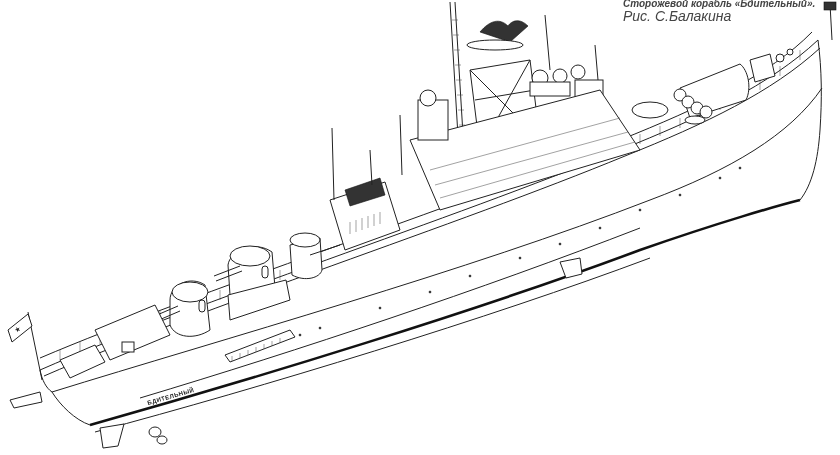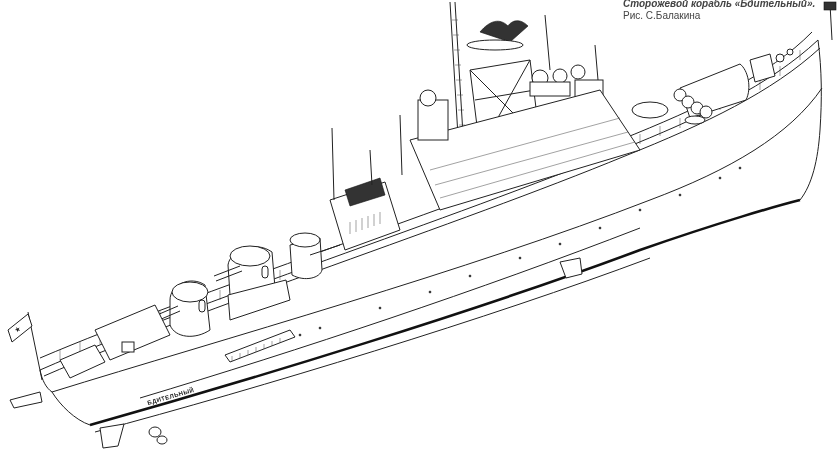--- a/index.html
+++ b/index.html
@@ -1,19 +1,19 @@
 <!DOCTYPE html>
 <html><head>
 <meta charset="utf-8">
 <style>
   html,body{margin:0;padding:0;background:#fff;}
   body{width:840px;height:455px;position:relative;overflow:hidden;font-family:"Liberation Sans",sans-serif;}
   .caption{position:absolute;left:623px;top:-2px;color:#444;}
   .caption .t1{font-size:10px;font-weight:bold;font-style:italic;display:block;line-height:12px;}
-  .caption .t2{font-size:10px;display:block;line-height:12px;}
+  .caption .t2{font-size:14px;font-style:italic;display:block;line-height:12px;}
   svg{position:absolute;left:0;top:0;}
   .ln{fill:none;stroke:#222;stroke-width:1;}
   .thk{fill:none;stroke:#111;stroke-width:2.6;}
   .fl{fill:#fff;stroke:#222;stroke-width:1;}
   .dk{fill:#333;stroke:#111;stroke-width:0.6;}
   .hatch{fill:none;stroke:#444;stroke-width:0.5;}
   .hull-name{font-size:6px;font-weight:bold;fill:#222;letter-spacing:0.5px;}
 </style>
 </head>
 <body>

